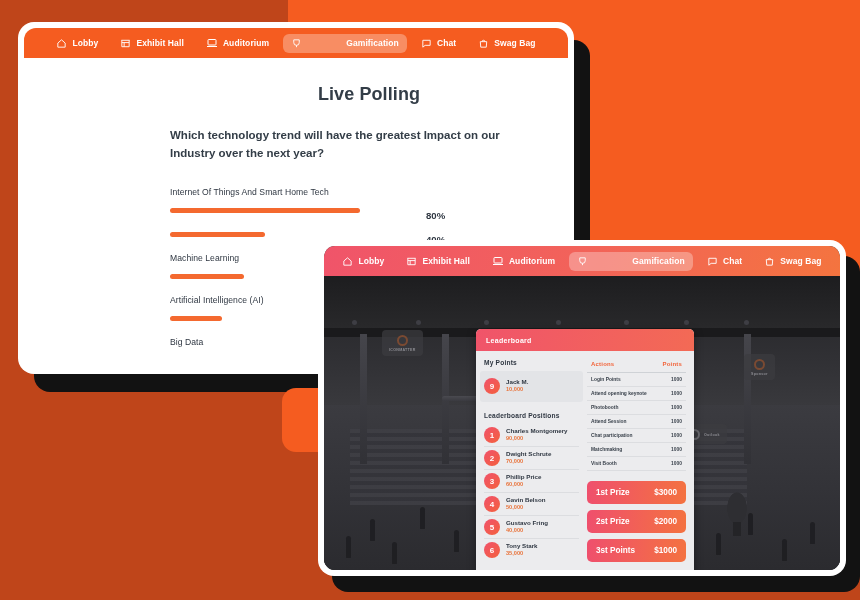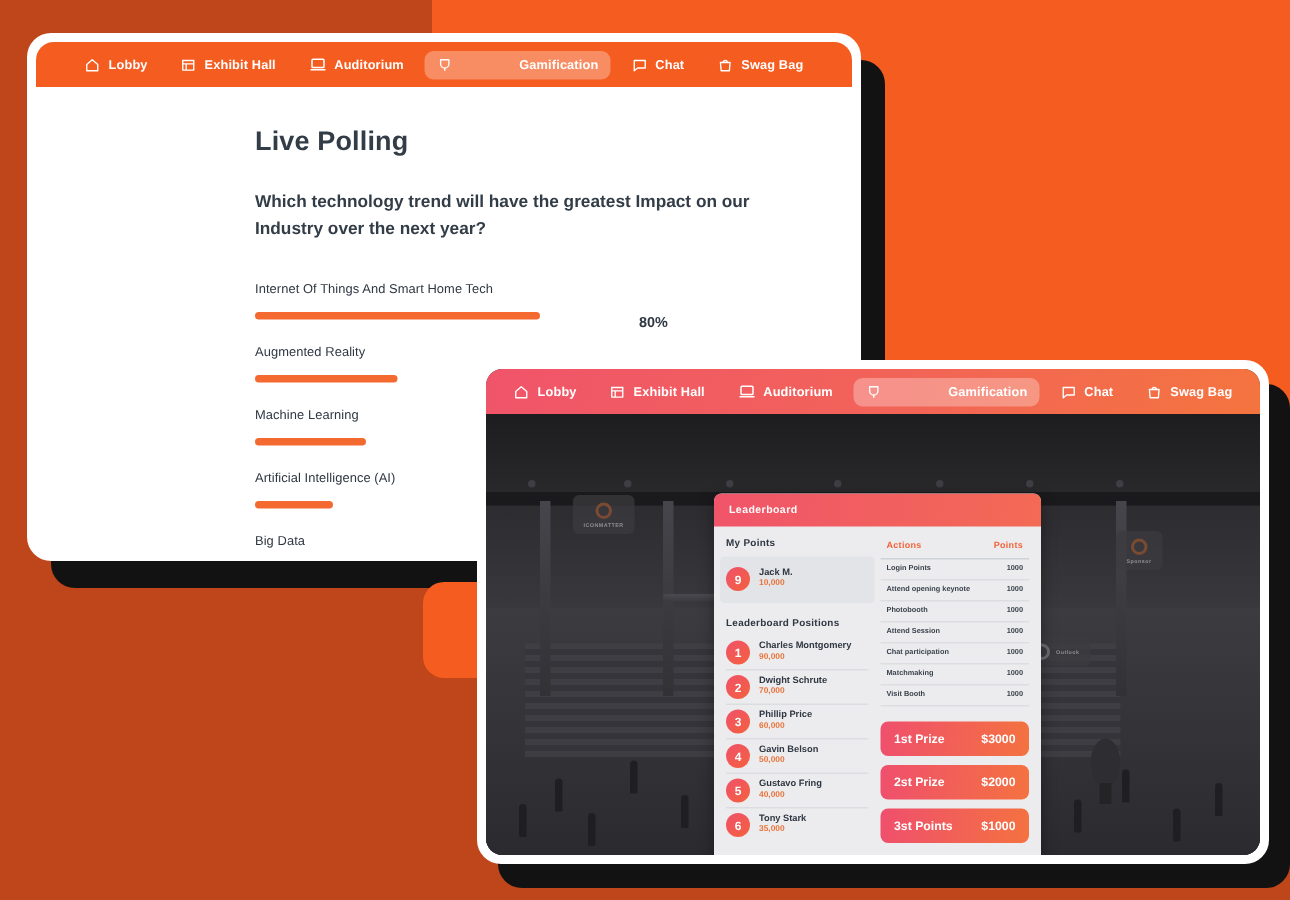--- a/index.html
+++ b/index.html
@@ -83,20 +83,21 @@
     flex: 1 1 auto;
     padding: 26px 0 0 146px;
     background: #fff;
     overflow: hidden;
   }
   .poll-title {
     font-size: 18px;
     font-weight: 700;
     color: #333d47;
     letter-spacing: .1px;
+    text-align: center;
   }
   .poll-question {
     margin-top: 22px;
     font-size: 11.5px;
     font-weight: 700;
     color: #333d47;
     line-height: 1.55;
     width: 330px;
   }
   .poll-list { margin-top: 24px; width: 300px; }
@@ -366,21 +367,20 @@
         <div class="poll-row">
           <div class="poll-label">Internet Of Things And Smart Home Tech</div>
           <div class="poll-barline">
             <div class="poll-track">
               <div class="poll-fill" style="width: 80%;"></div>
             </div>
             <div class="poll-pct">80%</div>
           </div>
         </div>
         <div class="poll-row">
-          <div class="poll-label">Augmented Reality</div>
           <div class="poll-barline">
             <div class="poll-track">
               <div class="poll-fill" style="width: 40%;"></div>
             </div>
             <div class="poll-pct">40%</div>
           </div>
         </div>
         <div class="poll-row">
           <div class="poll-label">Machine Learning</div>
           <div class="poll-barline">

